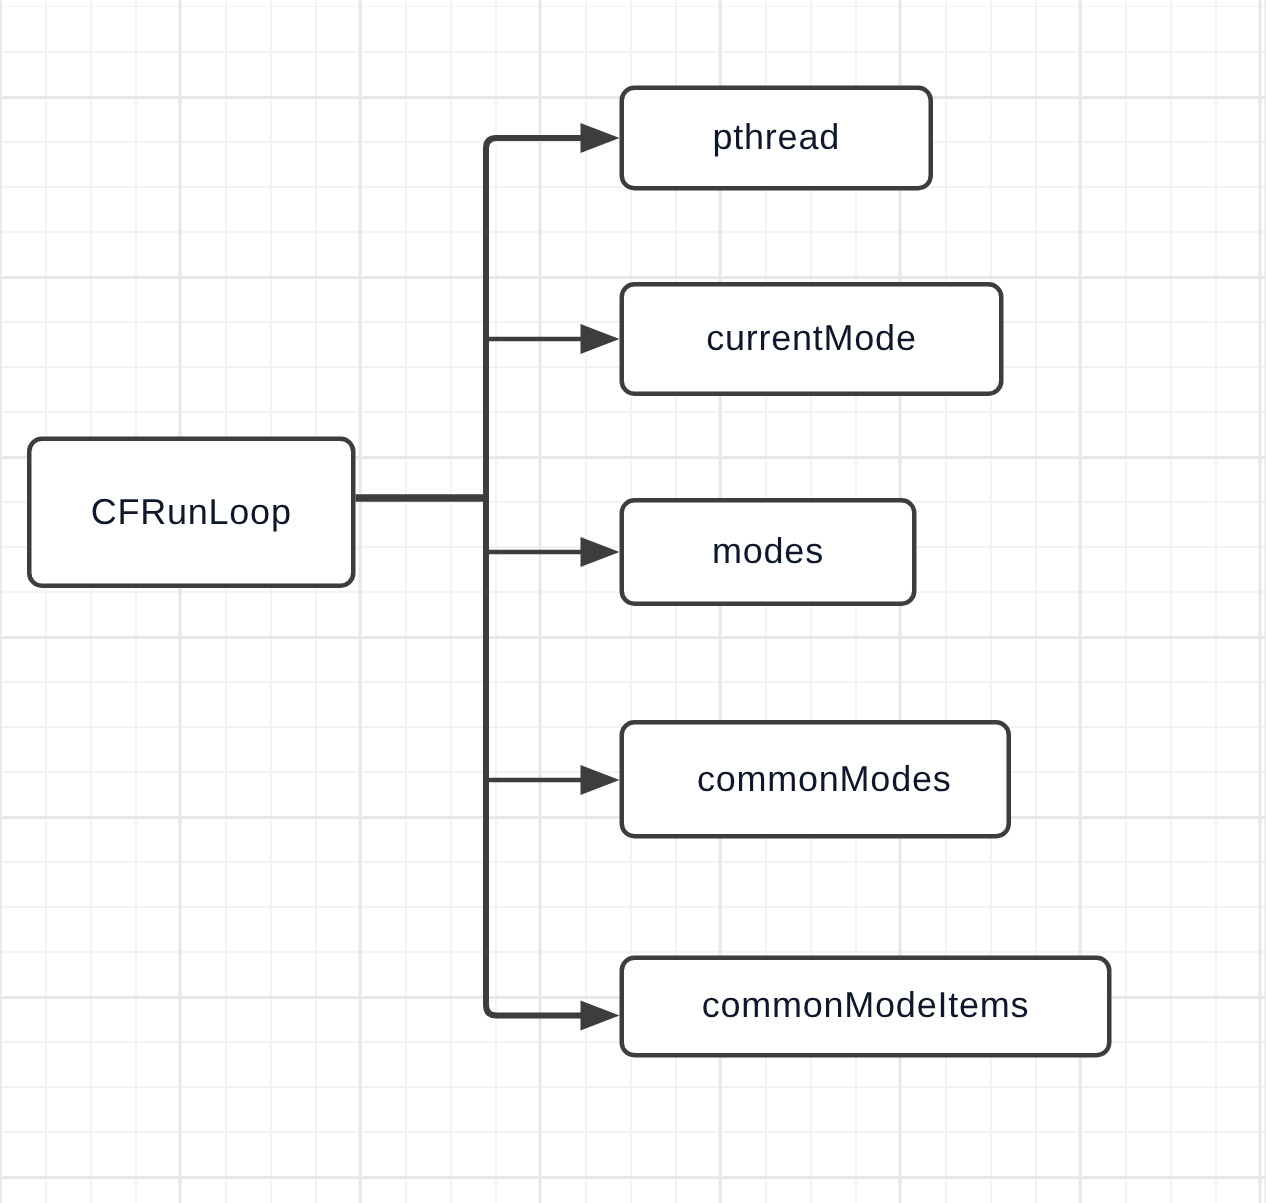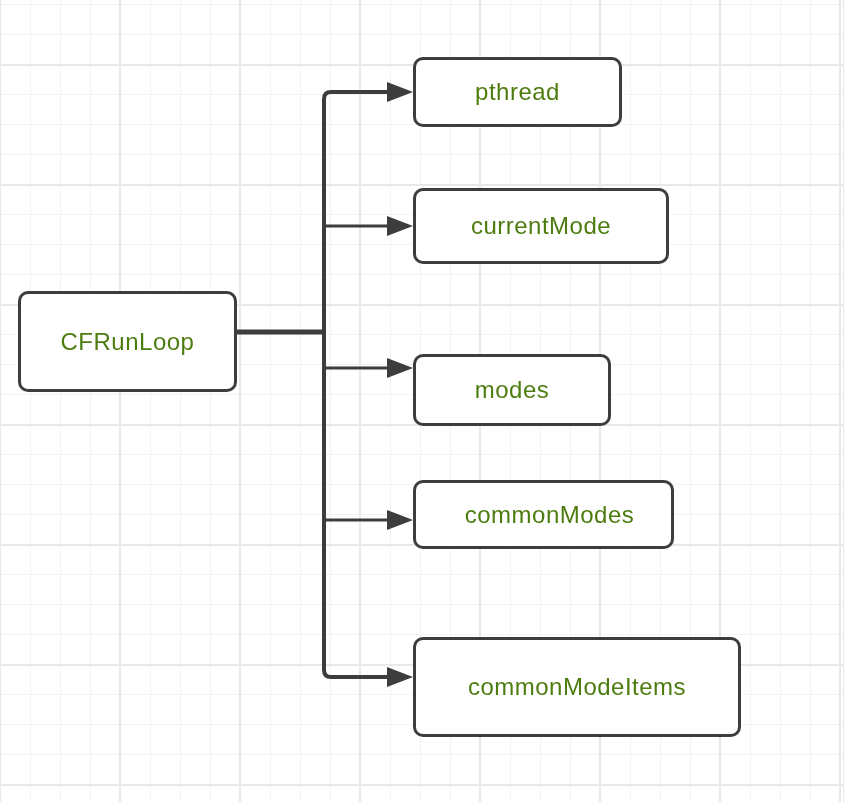--- a/index.html
+++ b/index.html
@@ -34,32 +34,32 @@
   }
   .node {
     position: absolute;
     box-sizing: border-box;
     background: #ffffff;
     border: 3px solid #3d3d3d;
     border-radius: 10px;
     display: flex;
     align-items: center;
     justify-content: center;
-    color: #4d7c0f;
+    color: #0f172a;
     font-size: 24px;
     font-weight: 400;
     letter-spacing: 0.5px;
     white-space: nowrap;
   }
   .node-cfrunloop        { left: 18px;  top: 291px; width: 219px; height: 101px; }
   .node-pthread          { left: 413px; top: 57px;  width: 209px; height: 70px; }
   .node-currentmode      { left: 413px; top: 188px; width: 256px; height: 76px; }
-  .node-modes            { left: 413px; top: 332px; width: 198px; height: 72px; margin-top: 22px; }
-  .node-commonmodes      { left: 413px; top: 480px; width: 261px; height: 69px; padding-left: 12px; }
-  .node-commonmodeitems  { left: 413px; top: 637px; width: 328px; height: 100px; align-items: center; }
+  .node-modes            { left: 413px; top: 332px; width: 198px; height: 72px; }
+  .node-commonmodes      { left: 413px; top: 480px; width: 261px; height: 79px; padding-left: 12px; }
+  .node-commonmodeitems  { left: 413px; top: 637px; width: 328px; height: 68px; align-items: center; }
 </style>
 </head>
 <body>
 
 <div class="canvas">
 
   <svg class="connector-layer" width="844" height="802" viewBox="0 0 844 802" xmlns="http://www.w3.org/2000/svg" aria-hidden="true">
 
     <path d="M390 92 H331 Q324 92 324 99 V670 Q324 677 331 677 H390" fill="none" stroke="#3d3d3d" stroke-width="4"></path>
 

